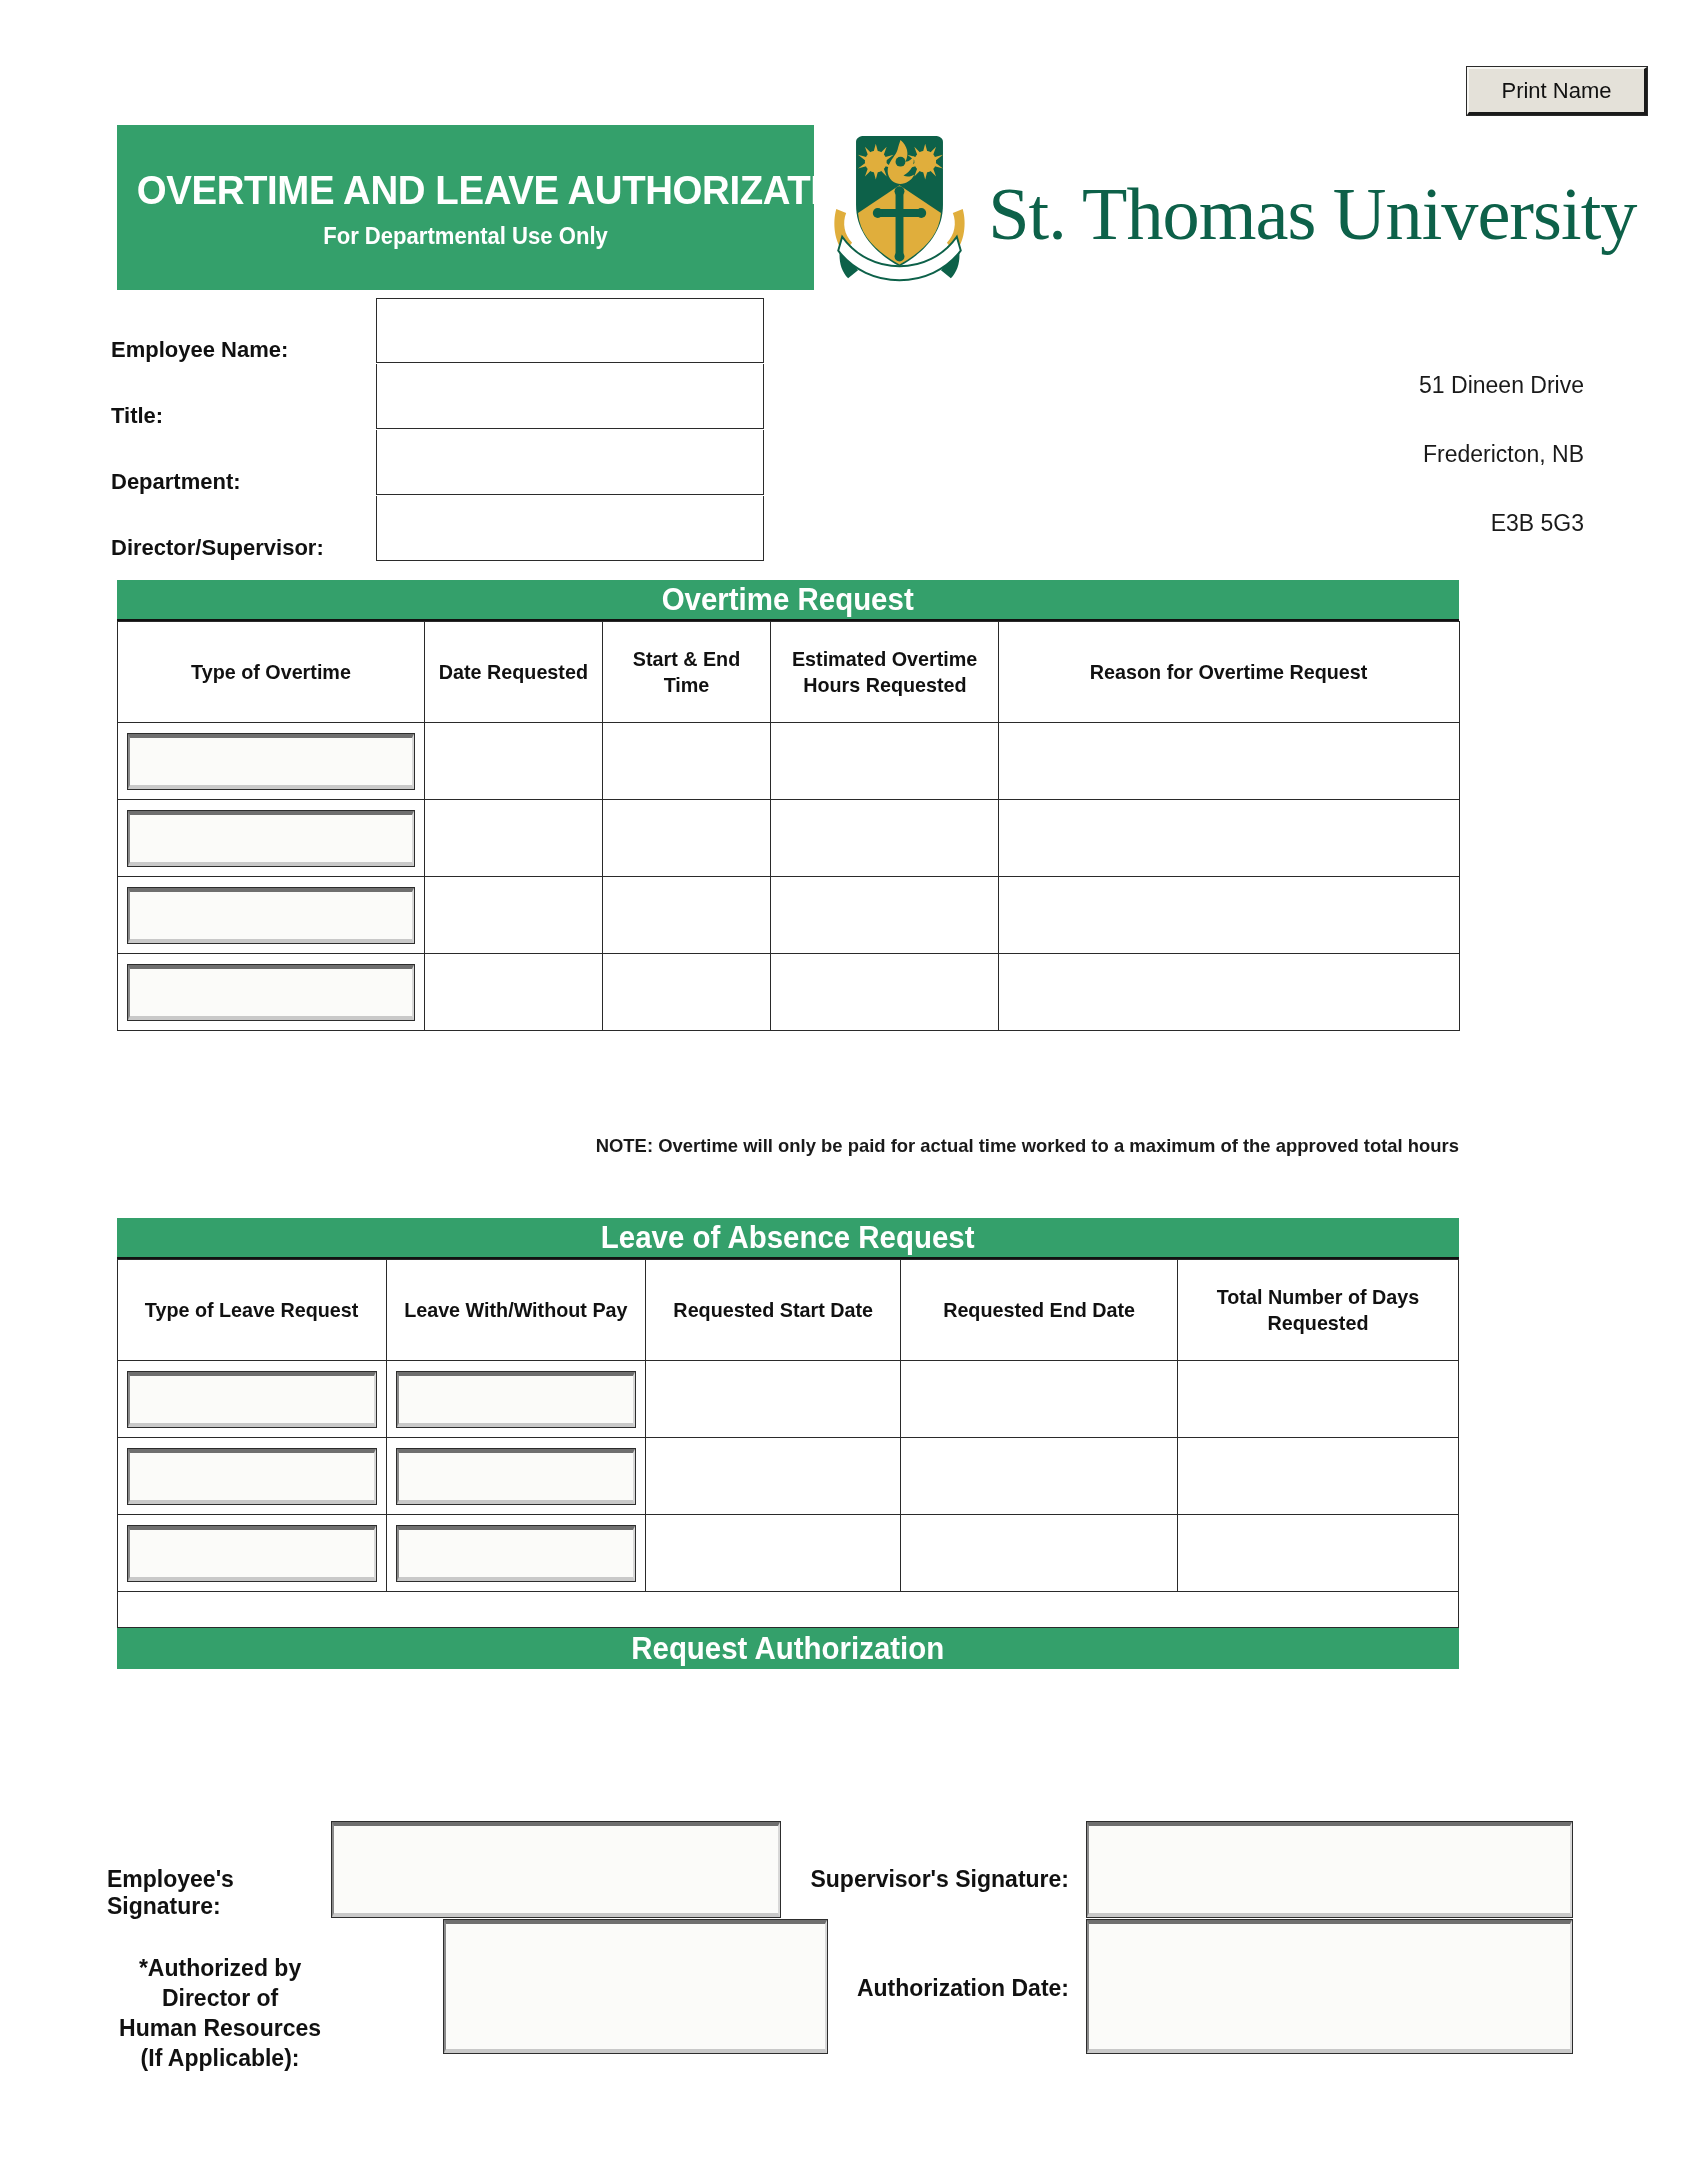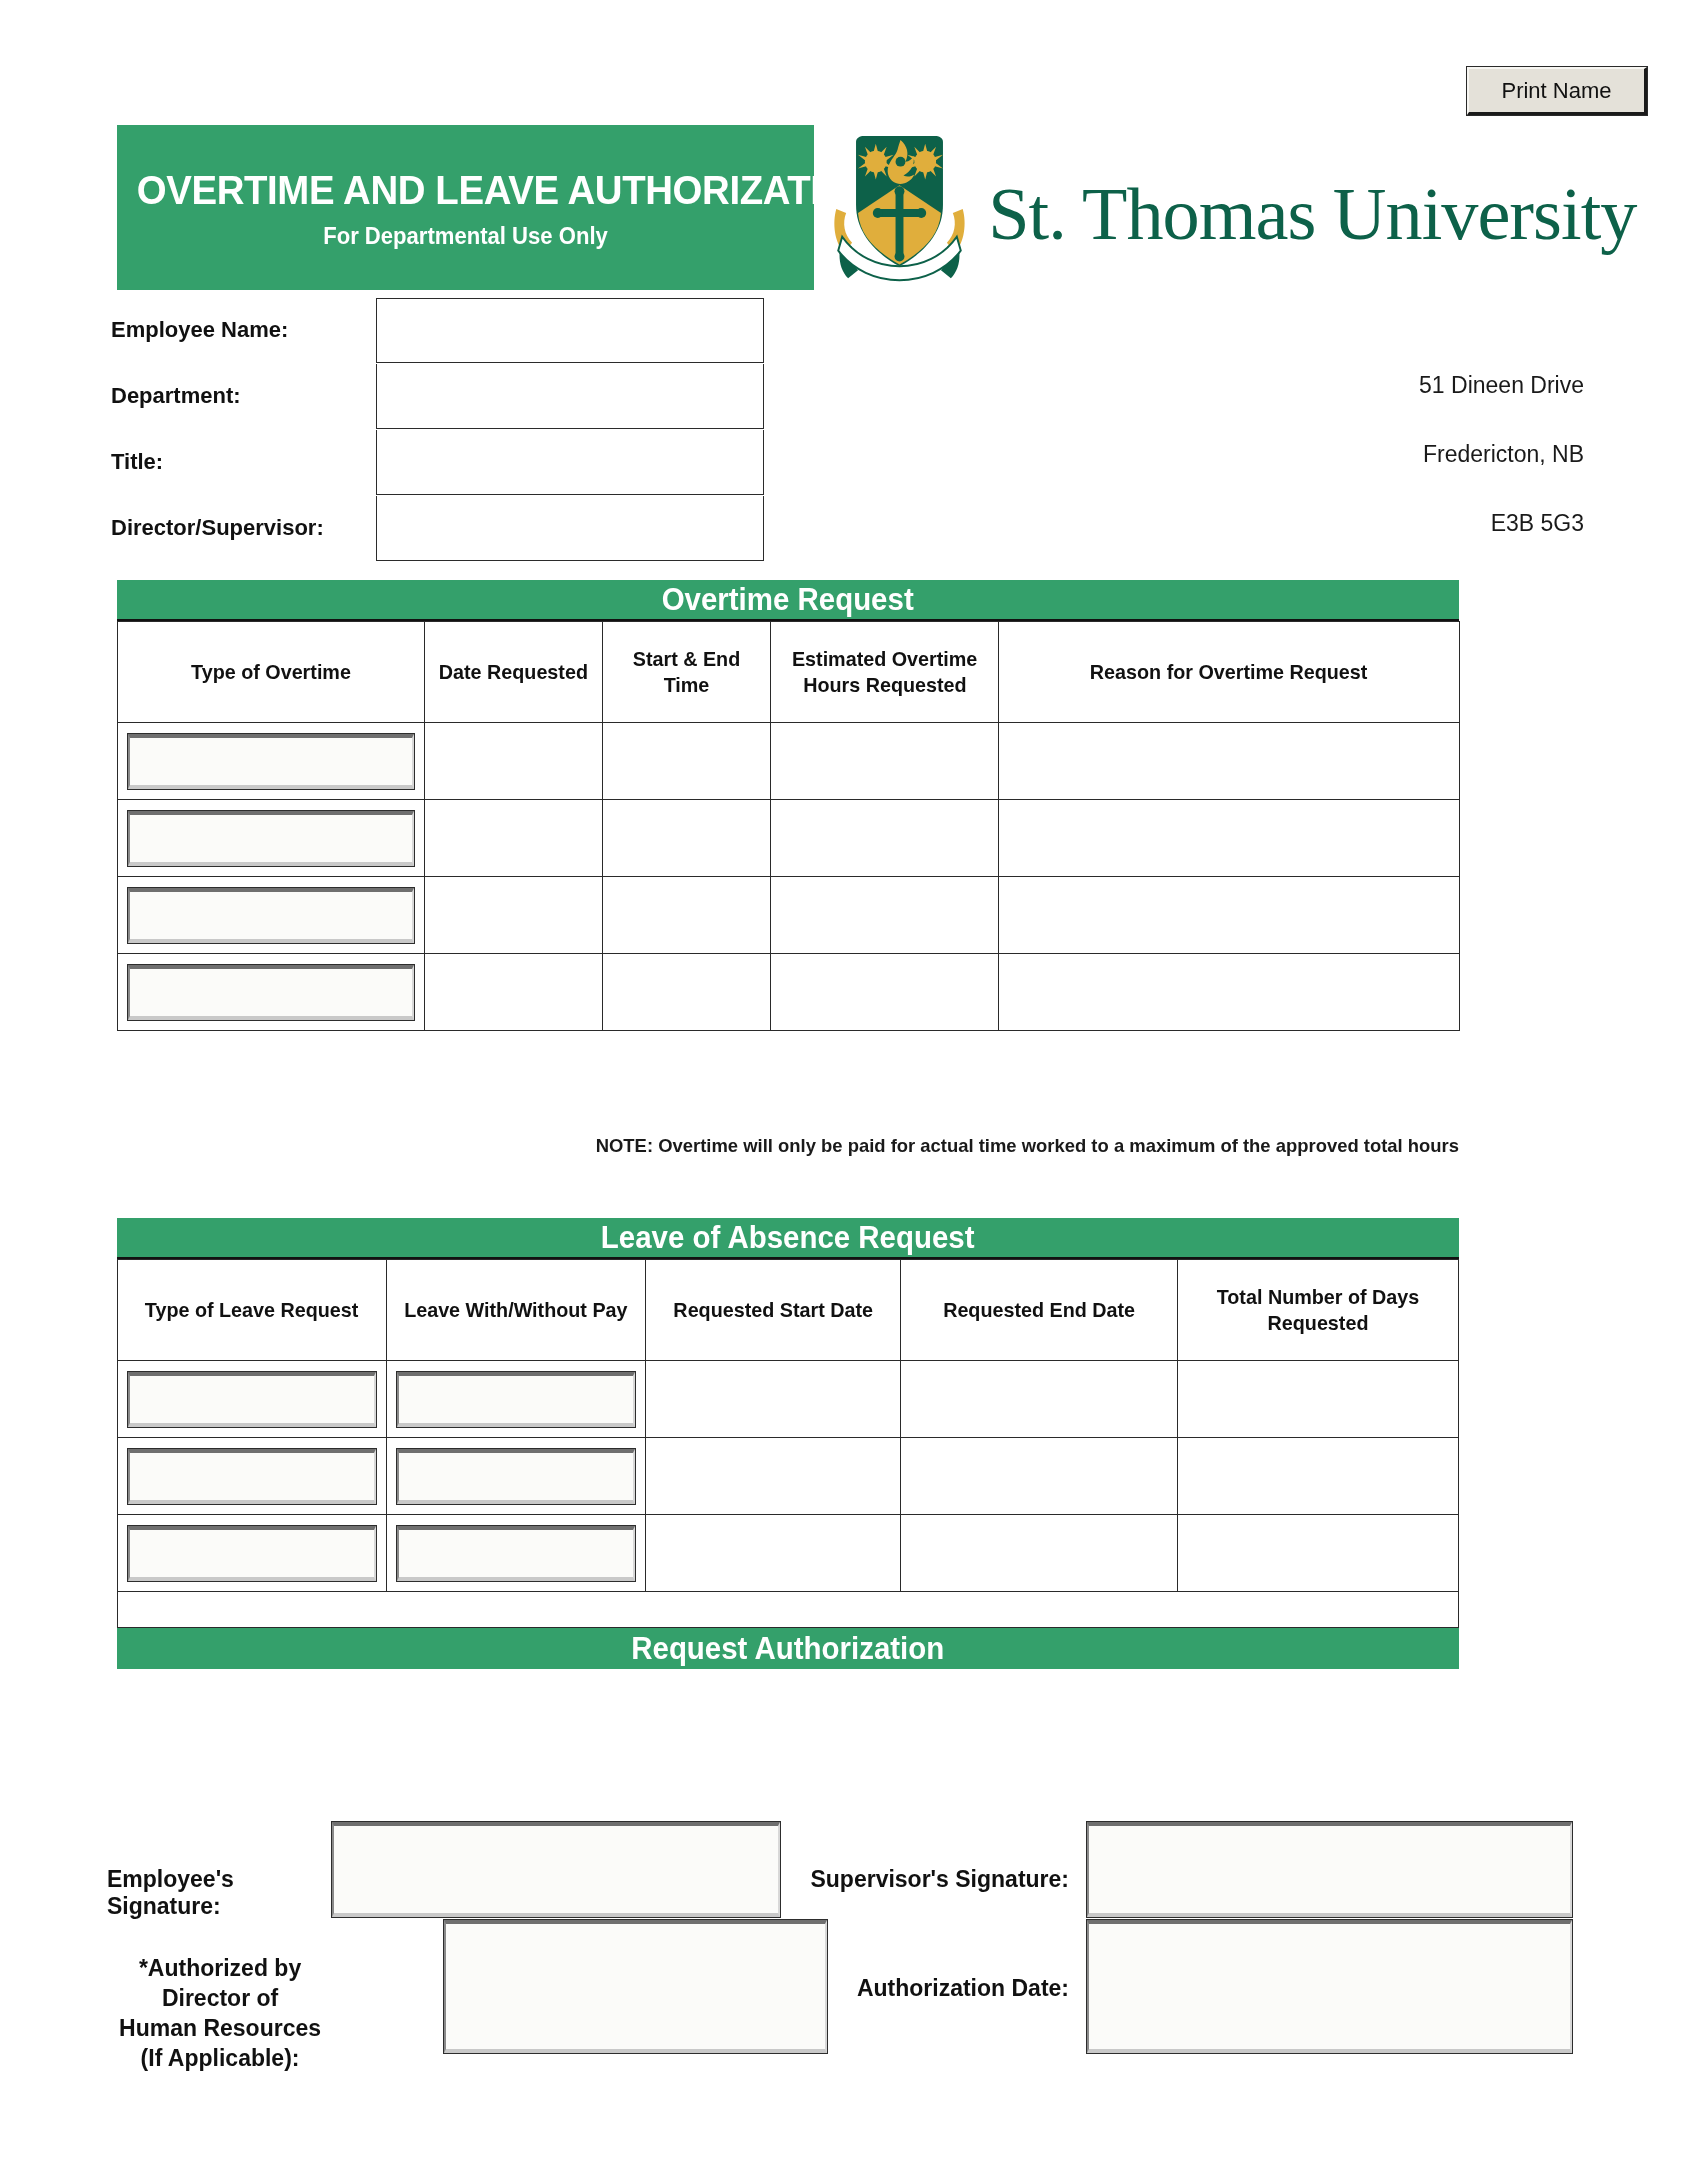--- a/index.html
+++ b/index.html
@@ -76,21 +76,21 @@
     font-size: 75px;
     color: #0d6149;
     letter-spacing: -1px;
     line-height: 1;
     white-space: nowrap;
     transform: scaleX(0.99);
   }
 
   
   .info-block { position: absolute; left: 107px; top: 297px; width: 663px; }
-  .info-row { display: flex; align-items: center; height: 66px; }
+  .info-row { display: flex; align-items: flex-end; height: 66px; }
   .info-label {
     width: 269px;
     font-size: 22px;
     font-weight: bold;
     color: #111;
     padding-left: 4px;
   }
   .info-field {
     width: 388px; height: 65px;
     border: 1px solid #2b2b2b;
@@ -262,25 +262,25 @@
     </svg>
     <div class="univ-name">St. Thomas University</div>
   </div>
 
   <div class="info-block">
     <div class="info-row">
       <div class="info-label">Employee Name:</div>
       <div class="info-field"></div>
     </div>
     <div class="info-row">
+      <div class="info-label">Title:</div>
+      <div class="info-field"></div>
+    </div>
+    <div class="info-row">
       <div class="info-label">Department:</div>
-      <div class="info-field"></div>
-    </div>
-    <div class="info-row">
-      <div class="info-label">Title:</div>
       <div class="info-field"></div>
     </div>
     <div class="info-row">
       <div class="info-label">Director/Supervisor:</div>
       <div class="info-field"></div>
     </div>
   </div>
 
   <div class="address">
     <div>51 Dineen Drive</div>

